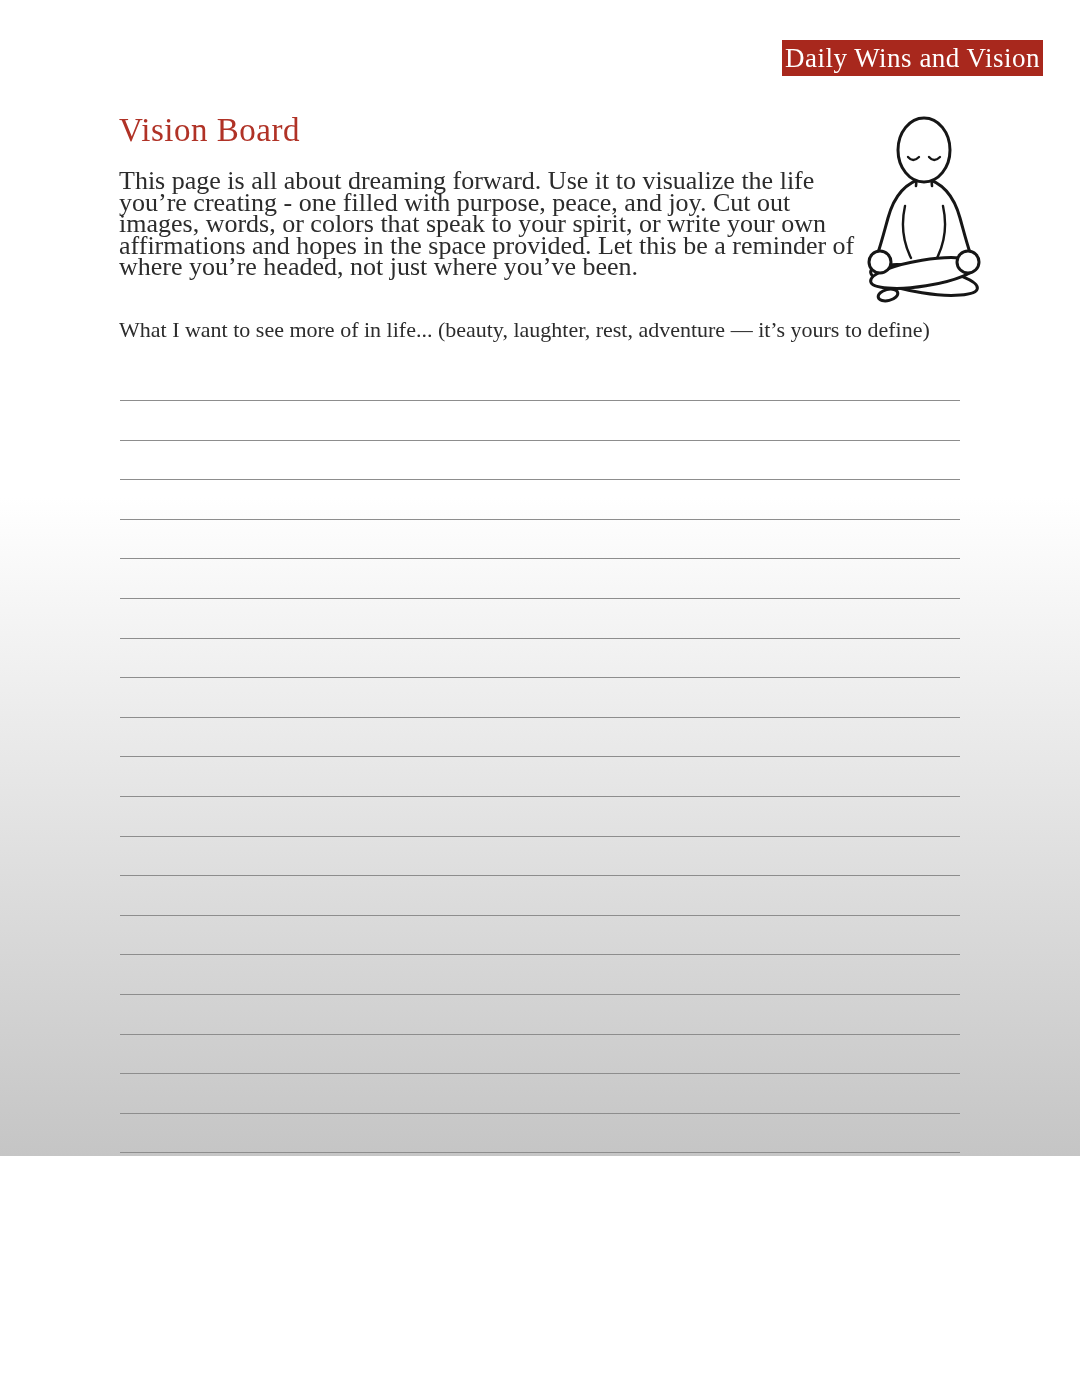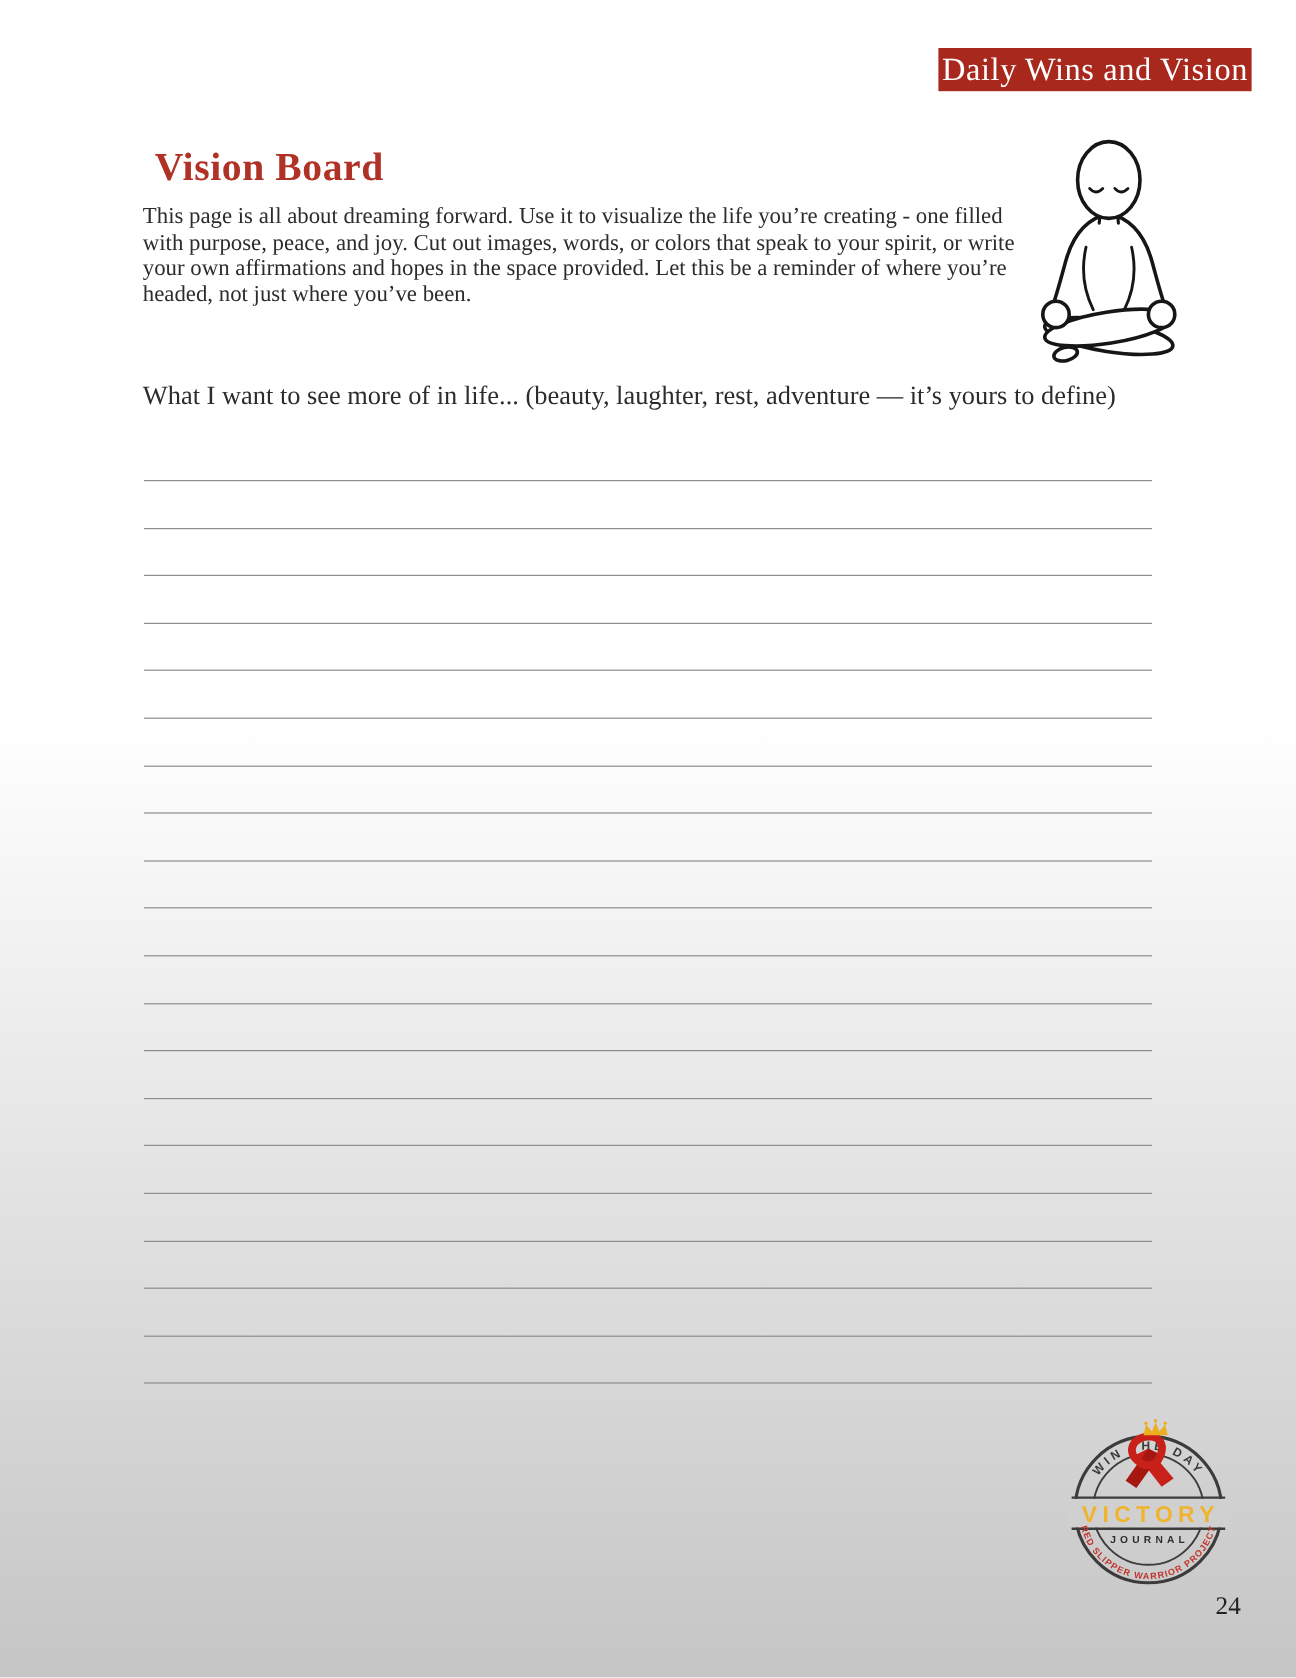--- a/index.html
+++ b/index.html
@@ -1,36 +1,36 @@
 <!DOCTYPE html>
 <html><head>
 <meta charset="utf-8">
 <style>
   html,body { margin:0; padding:0; background:#ffffff; }
   .page {
-    position:relative; width:1080px; height:1398px; overflow:hidden;
+    position:relative; width:1080px; height:1156px; overflow:hidden;
     background:linear-gradient(180deg, #ffffff 0%, #ffffff 43%, #c5c5c5 100%);
     font-family:"Liberation Serif", serif; color:#2c2c2c;
   }
 
   .banner {
     position:absolute; top:40px; left:782px; width:261px; height:36px;
     background:#a8281d; color:#ffffff;
     display:flex; align-items:center; justify-content:center;
     font-size:27px; letter-spacing:0.5px; white-space:nowrap;
   }
 
   .title {
     position:absolute; left:119px; top:112px;
     font-size:33px; color:#b03226; letter-spacing:0.5px;
   }
 
   .intro {
     position:absolute; left:119px; top:170px; width:738px;
-    font-size:19px; line-height:21.5px; color:#2c2c2c;
+    font-size:26px; line-height:21.5px; color:#2c2c2c;
   }
 
   .prompt {
     position:absolute; left:119px; top:317px; width:860px;
     font-size:22px; color:#2c2c2c;
   }
 
   .figure { position:absolute; left:860px; top:112px; width:128px; height:196px; }
 
   .lines { position:absolute; left:120px; top:400px; width:840px; height:756px; }
@@ -52,21 +52,21 @@
 </style>
 </head>
 <body>
 
 <div class="page">
 
   <div class="banner">
     <span>Daily Wins and Vision</span>
   </div>
 
-  <h1 class="title" style="margin:10px; font-weight:bold;">Vision Board</h1>
+  <h1 class="title" style="margin:0; font-weight:normal;">Vision Board</h1>
 
   <p class="intro" style="margin:0;">This page is all about dreaming forward. Use it to visualize the life you’re creating - one filled with purpose, peace, and joy. Cut out images, words, or colors that speak to your spirit, or write your own affirmations and hopes in the space provided. Let this be a reminder of where you’re headed, not just where you’ve been.</p>
 
   <svg class="figure" viewBox="0 0 128 196" aria-hidden="true">
     <g fill="#ffffff" stroke="#161616" stroke-width="3" stroke-linecap="round" stroke-linejoin="round">
 
       <path d="M64 66 C 46 70, 34 84, 28 106 C 23 124, 19 140, 14 152 L 30 162 L 98 162 L 114 152 C 109 140, 105 124, 100 106 C 94 84, 82 70, 64 66 Z"></path>
 
       <path d="M45 94 C 41 112, 43 130, 51 146" fill="none" stroke-width="2.4"></path>
       <path d="M83 94 C 87 112, 85 130, 77 146" fill="none" stroke-width="2.4"></path>

